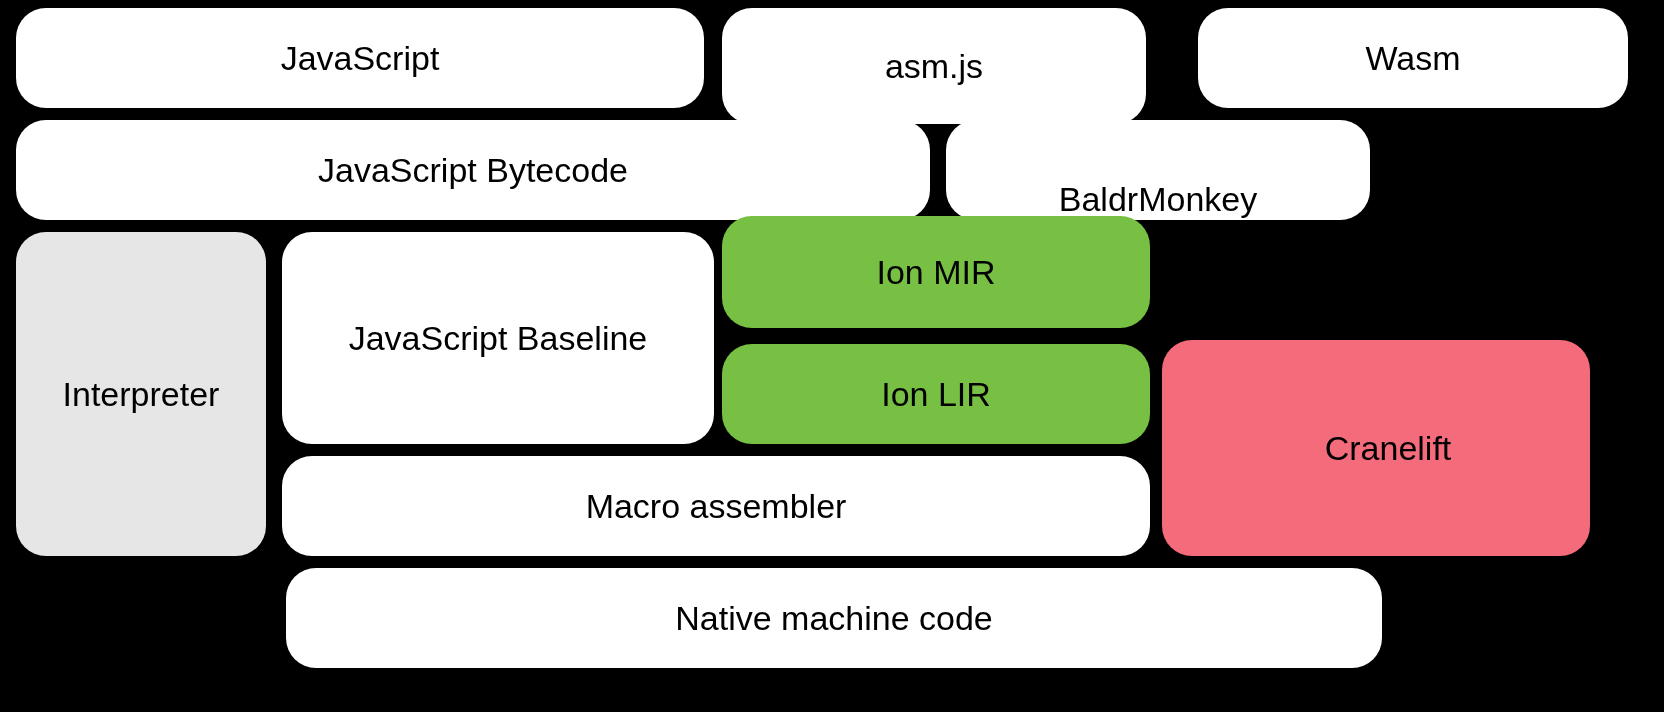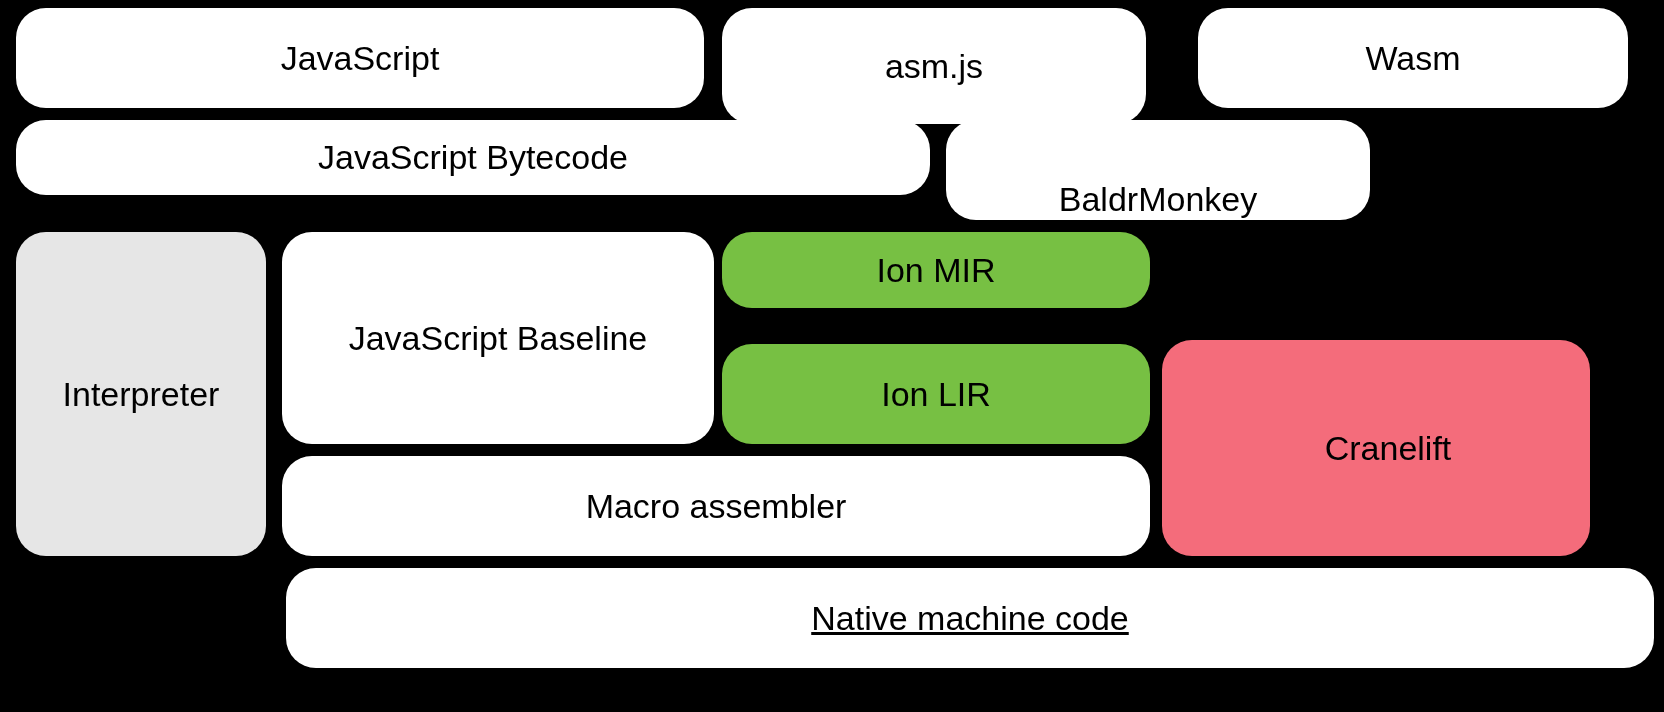--- a/index.html
+++ b/index.html
@@ -28,36 +28,36 @@
     box-sizing: border-box;
   }
   .label { display: inline-block; }
 
   
   .b-javascript        { left: 16px;   top: 8px;   width: 688px;  height: 100px; }
   .b-asmjs             { left: 722px;  top: 8px;   width: 424px;  height: 116px; }
   .b-wasm              { left: 1158px; top: 8px;   width: 430px;  height: 100px; }
 
   
-  .b-js-bytecode       { left: 16px;   top: 120px; width: 914px;  height: 75px; text-align: right; }
+  .b-js-bytecode       { left: 16px;   top: 120px; width: 914px;  height: 100px; text-align: right; }
   .b-baldrmonkey       { left: 946px;  top: 120px; width: 424px;  height: 100px; }
 
   
   .b-interpreter       { left: 16px;   top: 232px; width: 250px;  height: 324px; }
   .b-js-baseline       { left: 282px;  top: 232px; width: 432px;  height: 212px; }
   .b-js-baseline .label { max-width: 300px; }
-  .b-ion-mir           { left: 722px;  top: 232px; width: 428px;  height: 76px; }
+  .b-ion-mir           { left: 722px;  top: 216px; width: 428px;  height: 112px; }
   .b-ion-lir           { left: 722px;  top: 344px; width: 428px;  height: 100px; }
   .b-cranelift         { left: 1162px; top: 340px; width: 428px;  height: 216px; }
 
   
   .b-macro-assembler   { left: 282px;  top: 456px; width: 868px;  height: 100px; }
 
   
-  .b-native-machine    { left: 286px;  top: 568px; width: 1368px; height: 100px; text-decoration: underline; }
+  .b-native-machine    { left: 286px;  top: 568px; width: 1096px; height: 100px; }
 </style>
 </head>
 <body style="background-color: rgb(0, 0, 0);">
 
 <div class="box b-javascript" style="background-color: rgb(255, 255, 255);">
   <span class="label">JavaScript</span>
 </div>
 
 <div class="box b-asmjs" style="background-color: rgb(255, 255, 255);">
   <span class="label">asm.js</span>

